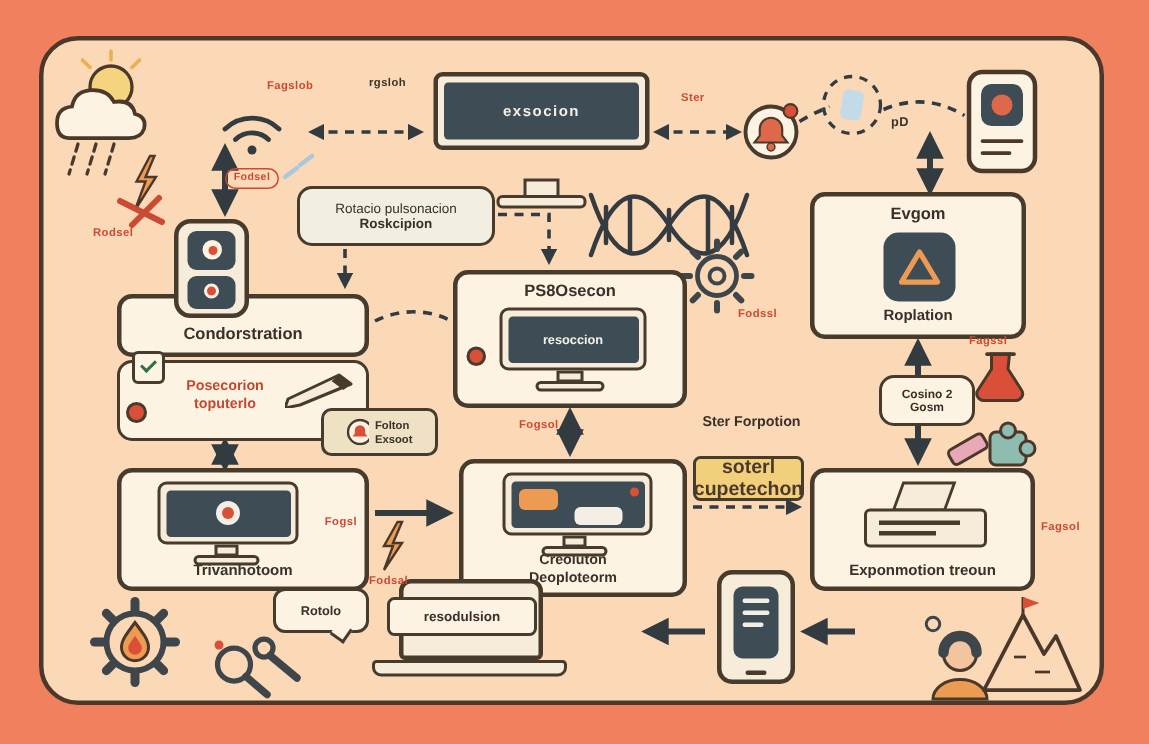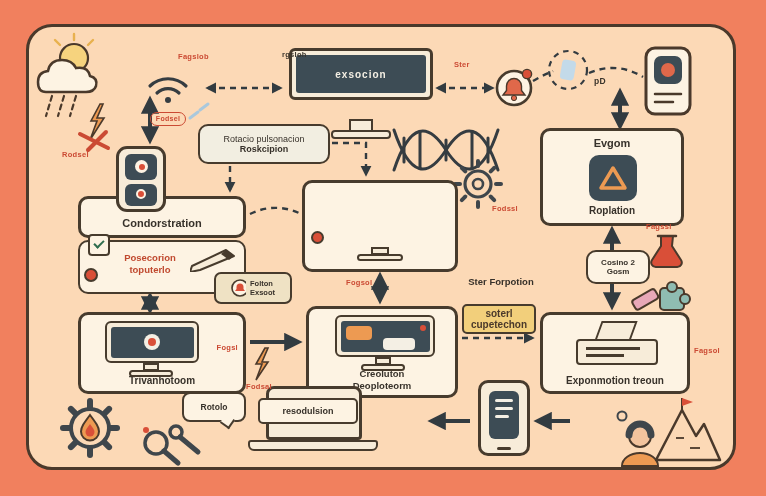--- a/index.html
+++ b/index.html
@@ -240,20 +240,24 @@
     <circle cx="9" cy="9" r="8" fill="#fdf3e3" stroke="#473b2d" stroke-width="1.6"></circle>
     <path d="M9 4.5 a3.5 3.5 0 0 1 3.5 3.5 v2 l1.5 2 h-10 l1.5 -2 v-2 a3.5 3.5 0 0 1 3.5 -3.5 z" fill="#d94f38"></path>
   </svg>
   <div style="font-size:7.5px; font-weight:bold; color:#37312a; line-height:1.25;">
     <div>Folton</div>
     <div>Exsoot</div>
   </div>
 </div>
 
 <div class="box" style="left:302px; top:180px; width:156px; height:92px;">
+  <div class="box-title" style="top:5px; font-size:11px;">PS8Osecon</div>
+  <div class="monitor" style="left:28px; top:22px; width:98px; height:42px; padding:3.5px; border-width:2.5px;">
+    <div class="screen" style="font-size:8.5px;">resoccion</div>
+  </div>
   <div class="stand" style="left:66px; top:64px; width:18px; height:8px; border-width:2px;"></div>
   <div class="base" style="left:52px; top:71px; width:46px; height:7px; border-width:2px;"></div>
   <div style="position:absolute; left:6px; top:48px; width:13px; height:13px; background:#d94f38; border:2px solid #473b2d; border-radius:50%;"></div>
 </div>
 
 <div class="box" style="left:540px; top:128px; width:144px; height:98px;">
   <div class="box-title" style="top:6px; font-size:11px;">Evgom</div>
   <div style="position:absolute; left:46px; top:24px; width:48px; height:46px; background:#3d4c55; border-radius:10px; display:flex; align-items:center; justify-content:center;">
     <svg width="30" height="26">
       <path d="M15 3 L27 23 H3 Z" fill="none" stroke="#ed9a52" stroke-width="3.5" stroke-linejoin="round"></path>
@@ -262,21 +266,21 @@
   <div class="box-title" style="bottom:7px; font-size:10px;">Roplation</div>
 </div>
 
 <div class="box" style="left:586px; top:250px; width:64px; height:34px; border-width:2px; display:flex; flex-direction:column; align-items:center; justify-content:center;">
   <div style="font-size:8px; font-weight:bold; color:#37312a;">Cosino 2</div>
   <div style="font-size:8px; font-weight:bold; color:#37312a;">Gosm</div>
 </div>
 
 <div style="position:absolute; left:446px; top:276px; width:110px; text-align:center; font-size:9.5px; font-weight:bold; color:#37312a; z-index:2;">Ster Forpotion</div>
 
-<div style="position:absolute; left:462px; top:304px; width:74px; height:30px; background:#f2cf7b; border:2px solid #473b2d; border-radius:5px; z-index:2; display:flex; align-items:center; justify-content:center; text-align:center; font-size:10px; font-weight:bold; color:#4a392b; line-height:1.15; padding:1px;">soterl cupetechon</div>
+<div style="position:absolute; left:462px; top:304px; width:74px; height:30px; background:#f2cf7b; border:2px solid #473b2d; border-radius:5px; z-index:2; display:flex; align-items:center; justify-content:center; text-align:center; font-size:13px; font-weight:bold; color:#4a392b; line-height:1.15; padding:1px;">soterl cupetechon</div>
 
 <div class="box" style="left:78px; top:312px; width:168px; height:82px;">
   <div class="monitor" style="left:24px; top:6px; width:94px; height:42px; padding:3.5px; border-width:2.5px;">
     <div class="screen">
       <div style="width:16px; height:16px; background:#f4efe4; border-radius:50%; display:flex; align-items:center; justify-content:center;">
         <div style="width:8px; height:8px; background:#d94f38; border-radius:50%;"></div>
       </div>
     </div>
   </div>
   <div class="stand" style="left:62px; top:48px; width:16px; height:8px; border-width:2px;"></div>
@@ -319,21 +323,21 @@
 <div style="position:absolute; left:478px; top:380px; width:52px; height:76px; background:#f7ecd9; border:3px solid #473b2d; border-radius:10px; z-index:2;">
   <div style="position:absolute; left:8px; top:8px; width:30px; height:48px; background:#3d4c55; border-radius:6px;">
     <div style="position:absolute; left:6px; top:8px; width:18px; height:3px; background:#f4efe4; border-radius:2px;"></div>
     <div style="position:absolute; left:6px; top:16px; width:18px; height:3px; background:#f4efe4; border-radius:2px;"></div>
     <div style="position:absolute; left:6px; top:24px; width:14px; height:3px; background:#f4efe4; border-radius:2px;"></div>
   </div>
   <div style="position:absolute; left:16px; bottom:3px; width:14px; height:3px; background:#473b2d; border-radius:2px;"></div>
 </div>
 
 <div class="tag" style="left:178px; top:52px;">Fagslob</div>
-<div class="tag dark" style="left:246px; top:50px;margin-left:36px;">rgsloh</div>
+<div class="tag dark" style="left:246px; top:50px;">rgsloh</div>
 <div class="tag" style="left:454px; top:60px;">Ster</div>
 <div class="tag dark" style="left:594px; top:76px; font-size:8.5px;">pD</div>
 <div class="tag" style="left:150px; top:112px; width:36px; height:14px; border:1.5px solid #cb4a33; border-radius:7px; text-align:center; line-height:11px; font-size:7px;">Fodsel</div>
 <div class="tag" style="left:62px; top:150px;">Rodsel</div>
 <div class="tag" style="left:646px; top:222px;">Fagssl</div>
 <div class="tag" style="left:492px; top:204px;">Fodssl</div>
 <div class="tag" style="left:346px; top:278px;">Fogsol</div>
 <div class="tag" style="left:246px; top:382px;">Fodsal</div>
 <div class="tag" style="left:694px; top:346px;">Fagsol</div>
 

